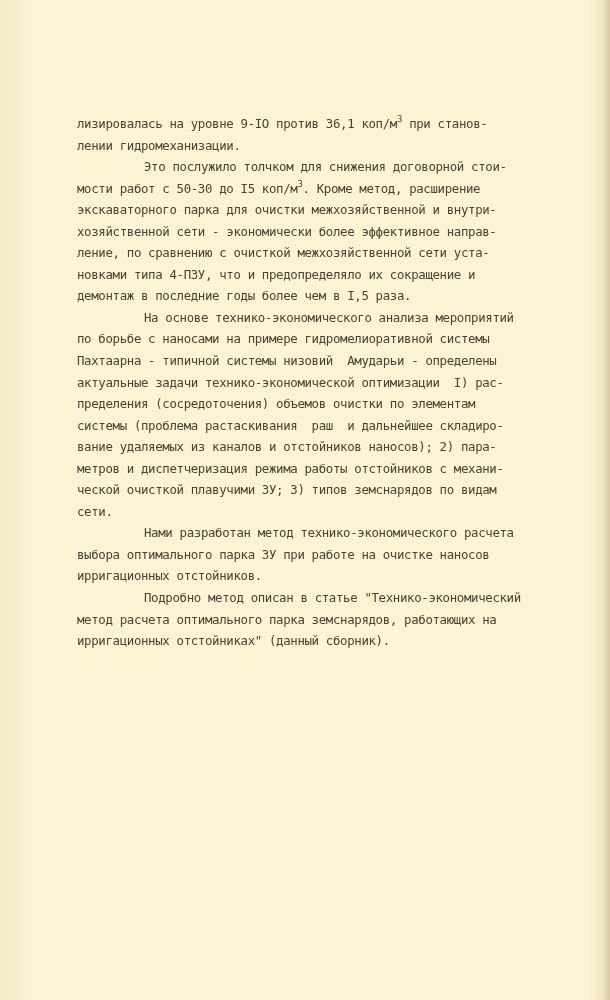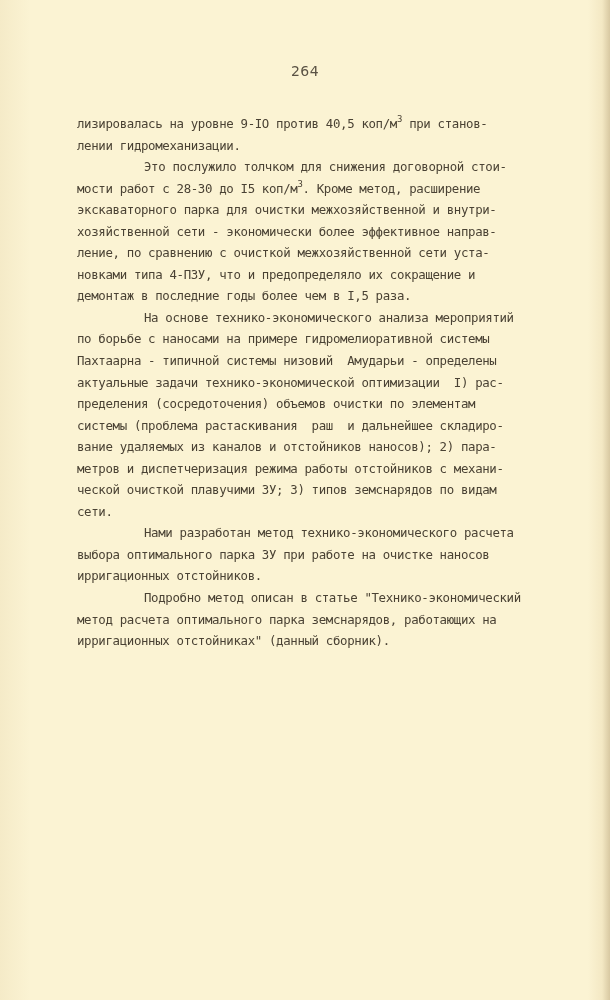--- a/index.html
+++ b/index.html
@@ -54,32 +54,31 @@
     sup {
       font-size: 9px;
       line-height: 0;
       vertical-align: 6px;
     }
   </style>
 </head>
 <body>
 
 <div class="page">
-  <div class="page-number">264</div>
 
   <div class="body-text">
 
     <div>
-      <div class="line"><span>лизировалась на уровне 9-IO против 40,5 коп/м</span><sup>3</sup><span> при станов-</span></div>
+      <div class="line"><span>лизировалась на уровне 9-IO против 36,1 коп/м</span><sup>3</sup><span> при станов-</span></div>
       <div class="line">лении гидромеханизации.</div>
     </div>
 
     <div>
       <div class="line indent">Это послужило толчком для снижения договорной стои-</div>
-      <div class="line"><span>мости работ с 28-30 до I5 коп/м</span><sup>3</sup><span>. Кроме метод, расширение</span></div>
+      <div class="line"><span>мости работ с 50-30 до I5 коп/м</span><sup>3</sup><span>. Кроме метод, расширение</span></div>
       <div class="line">экскаваторного парка для очистки межхозяйственной и внутри-</div>
       <div class="line">хозяйственной сети - экономически более эффективное направ-</div>
       <div class="line">ление, по сравнению с очисткой межхозяйственной сети уста-</div>
       <div class="line">новками типа 4-ПЗУ, что и предопределяло их сокращение и</div>
       <div class="line">демонтаж в последние годы более чем в I,5 раза.</div>
     </div>
 
     <div>
       <div class="line indent">На основе технико-экономического анализа мероприятий</div>
       <div class="line">по борьбе с наносами на примере гидромелиоративной системы</div>

